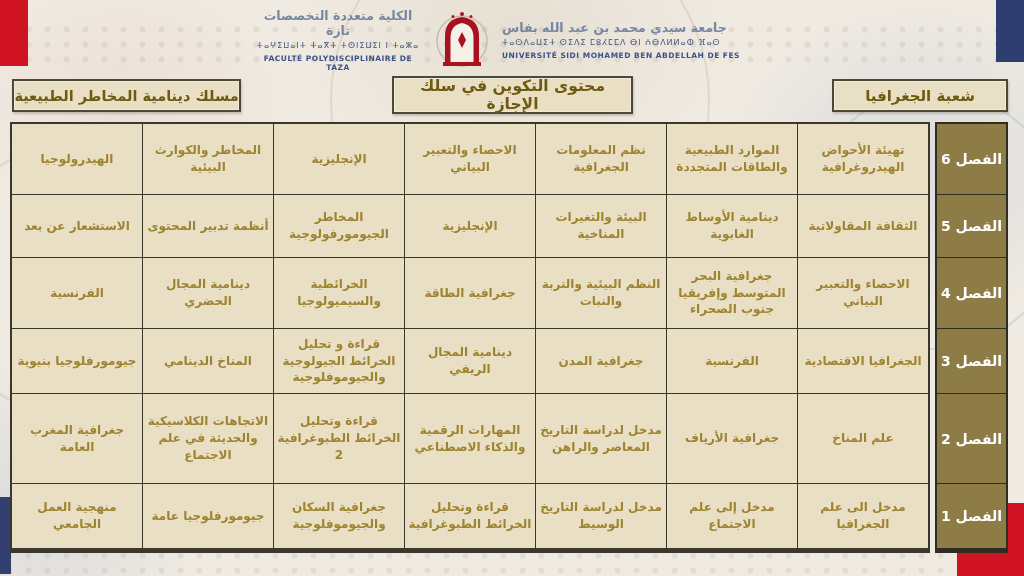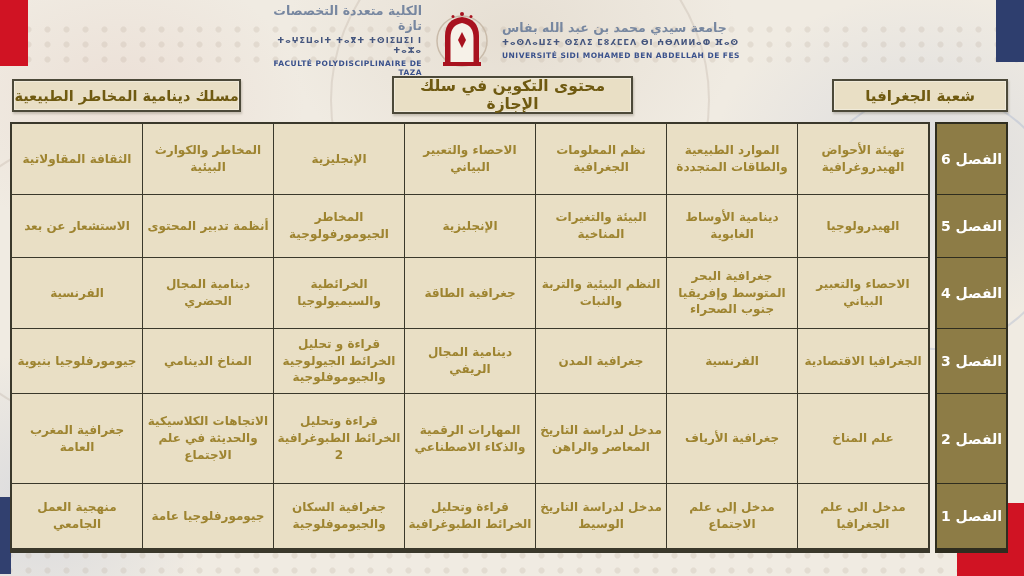--- a/index.html
+++ b/index.html
@@ -30,24 +30,24 @@
   
   .corner { position:absolute; z-index:1; }
   .corner-tl { left:0; top:0; width:28px; height:66px; background:#d01323; }
   .corner-tr { right:0; top:0; width:28px; height:62px; background:#2e3e6e; }
   .corner-bl { left:0; top:497px; width:11px; height:77px; background:#31406f; }
   .corner-br { right:0; top:503px; width:67px; height:73px; background:#d01323; }
   
   .header { position:absolute; top:8px; left:0; width:100%; height:64px; z-index:2;
     display:flex; direction:ltr; justify-content:center; align-items:center; gap:13px; }
   .inst-block { display:flex; flex-direction:column; gap:3px; }
-  .fac-block { text-align:right; width:168px; }
+  .fac-block { text-align:center; width:168px; }
   .uni-block { text-align:left; width:268px; }
   .inst-arabic { font-size:12.5px; font-weight:bold; color:#7787a0; line-height:1.2; }
-  .inst-tifinagh { font-size:8px; font-weight:bold; color:#45567e; letter-spacing:1px; line-height:1.2; }
+  .inst-tifinagh { font-size:8px; font-weight:normal; color:#45567e; letter-spacing:1px; line-height:1.2; }
   .inst-french { font-size:7.5px; font-weight:bold; color:#3a518c; letter-spacing:0.5px; line-height:1.2; }
   .logo { width:54px; height:60px; flex:0 0 auto; }
   
   .label-box { position:absolute; z-index:2; background:#e9dfc5;
     border:2px solid #4c4939; box-shadow: inset 0 0 0 1px rgba(255,255,255,0.35), 1px 2px 2px rgba(80,70,50,0.25);
     color:#6f5a11; font-weight:bold; display:flex; align-items:center; justify-content:center;
     text-align:center; }
   .label-dept  { right:16px;  top:79px; width:176px; height:33px; font-size:15px; }
   .label-title { left:392px;  top:76px; width:241px; height:38px; font-size:15.5px; }
   .label-track { left:12px;   top:79px; width:229px; height:33px; font-size:14.5px;text-align:right; }
@@ -122,23 +122,23 @@
   </div>
 
   <div class="course-grid">
 
     <div class="cell">تهيئة الأحواض الهيدروغرافية</div>
     <div class="cell">الموارد الطبيعية والطاقات المتجددة</div>
     <div class="cell">نظم المعلومات الجغرافية</div>
     <div class="cell">الاحصاء والتعبير البياني</div>
     <div class="cell">الإنجليزية</div>
     <div class="cell">المخاطر والكوارث البيئية</div>
+    <div class="cell">الهيدرولوجيا</div>
+
     <div class="cell">الثقافة المقاولاتية</div>
-
-    <div class="cell">الهيدرولوجيا</div>
     <div class="cell">دينامية الأوساط الغابوية</div>
     <div class="cell">البيئة والتغيرات المناخية</div>
     <div class="cell">الإنجليزية</div>
     <div class="cell">المخاطر الجيومورفولوجية</div>
     <div class="cell">أنظمة تدبير المحتوى</div>
     <div class="cell">الاستشعار عن بعد</div>
 
     <div class="cell">الاحصاء والتعبير البياني</div>
     <div class="cell">جغرافية البحر المتوسط وإفريقيا جنوب الصحراء</div>
     <div class="cell">النظم البيئية والتربة والنبات</div>

